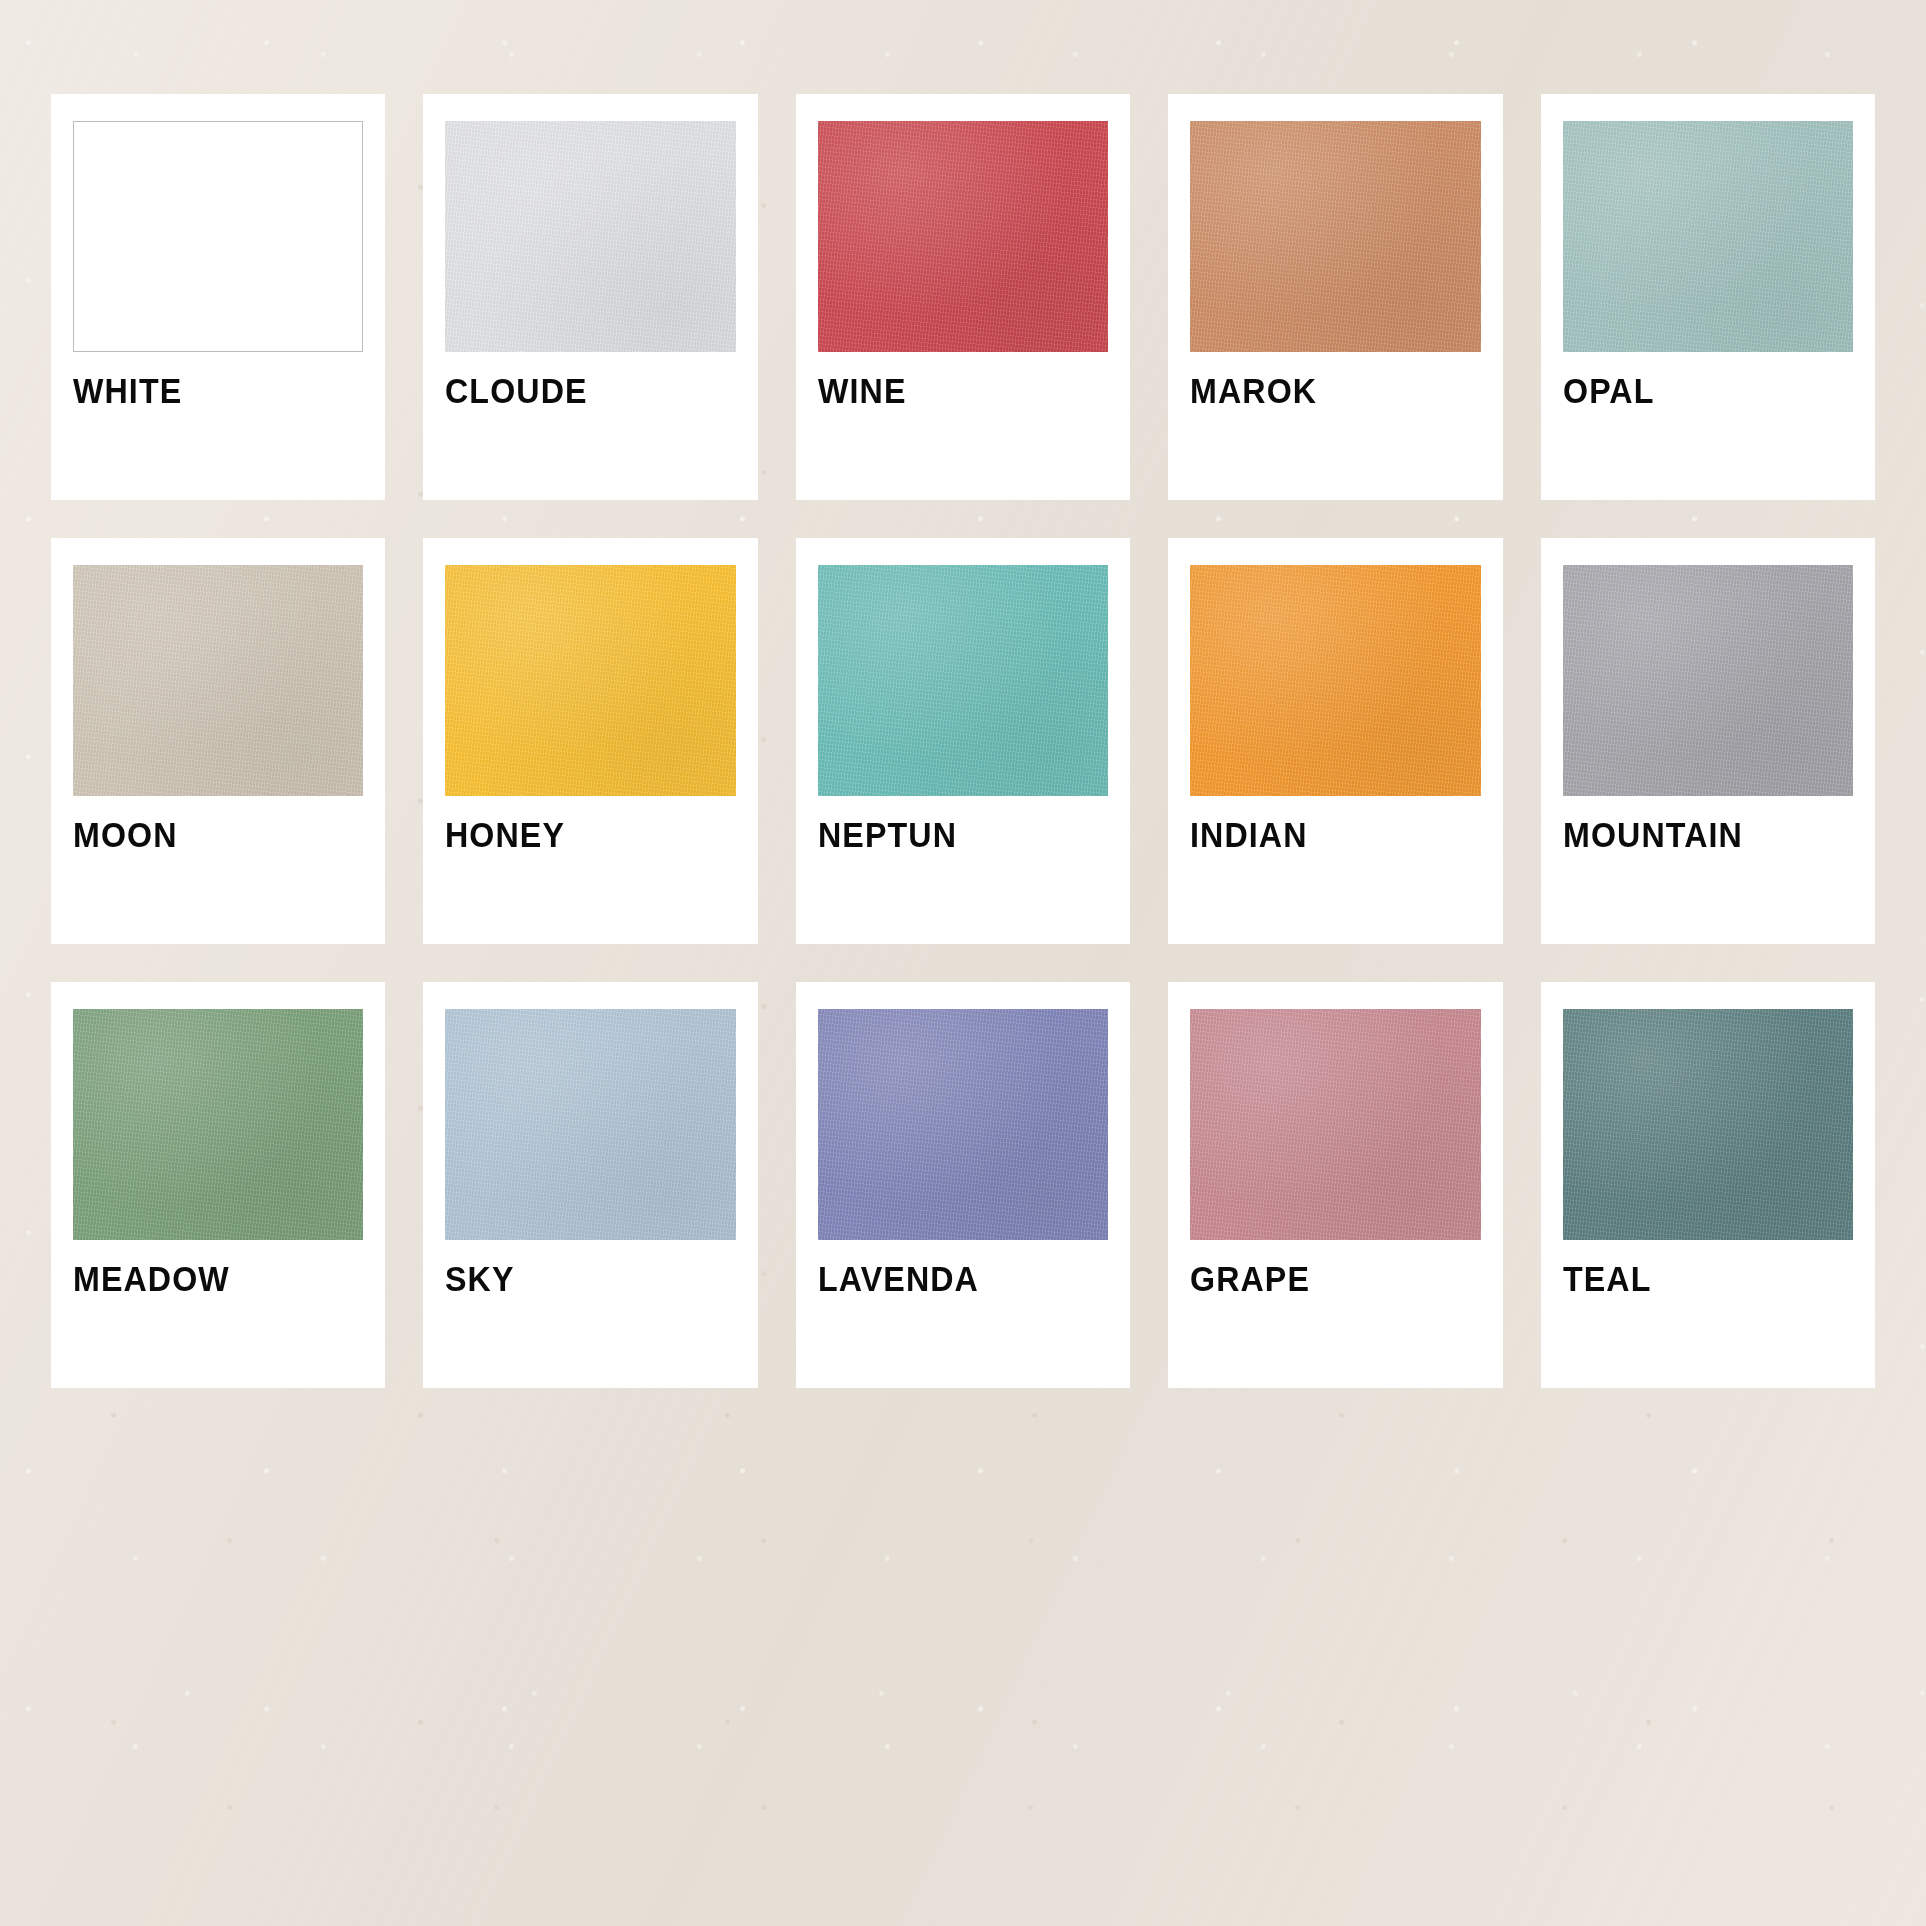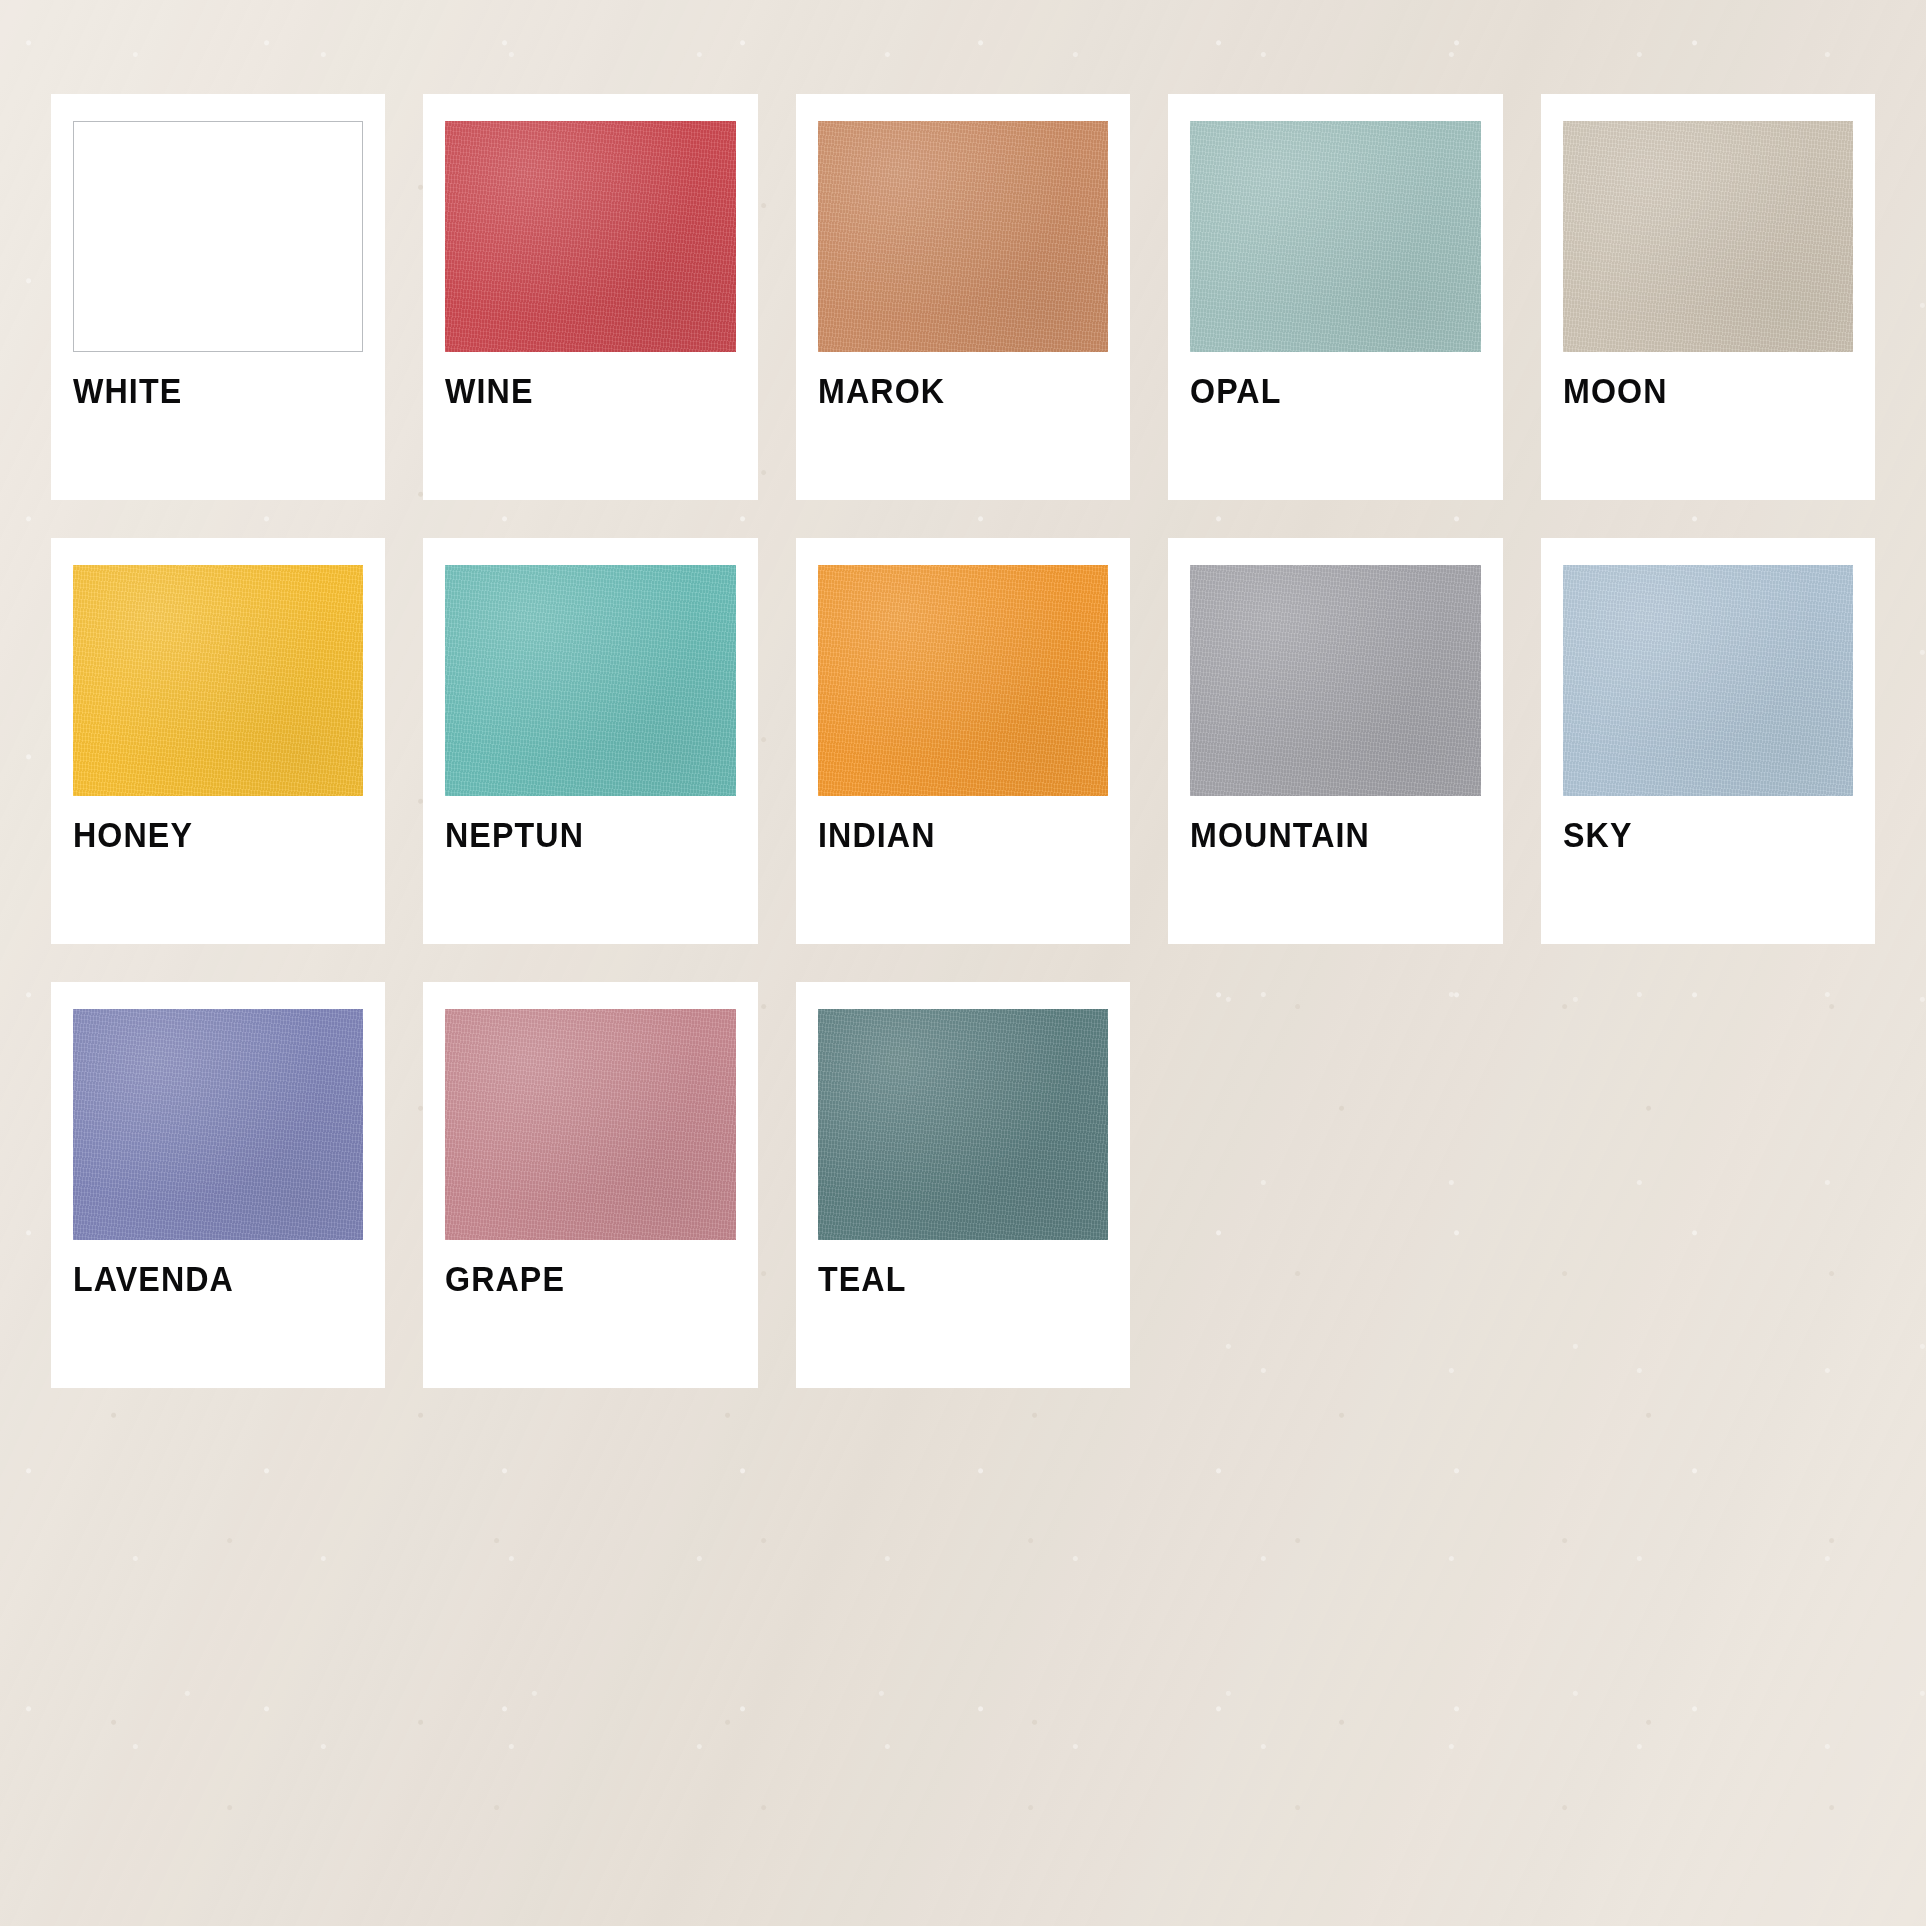--- a/index.html
+++ b/index.html
@@ -96,20 +96,24 @@
 <body style="background: rgb(234, 227, 218);">
 
 <div id="paper-grain"></div>
 
 <div id="palette-grid">
     <div class="swatch-card">
       <div class="swatch-chip is-outlined" style="background: rgb(255, 255, 255);"></div>
       <div class="swatch-label">WHITE</div>
     </div>
     <div class="swatch-card">
+      <div class="swatch-chip" style="background: rgb(227, 228, 230);"></div>
+      <div class="swatch-label">CLOUDE</div>
+    </div>
+    <div class="swatch-card">
       <div class="swatch-chip" style="background: rgb(207, 74, 82);"></div>
       <div class="swatch-label">WINE</div>
     </div>
     <div class="swatch-card">
       <div class="swatch-chip" style="background: rgb(208, 143, 103);"></div>
       <div class="swatch-label">MAROK</div>
     </div>
     <div class="swatch-card">
       <div class="swatch-chip" style="background: rgb(164, 197, 194);"></div>
       <div class="swatch-label">OPAL</div>
@@ -128,20 +132,24 @@
     </div>
     <div class="swatch-card">
       <div class="swatch-chip" style="background: rgb(247, 156, 49);"></div>
       <div class="swatch-label">INDIAN</div>
     </div>
     <div class="swatch-card">
       <div class="swatch-chip" style="background: rgb(167, 167, 173);"></div>
       <div class="swatch-label">MOUNTAIN</div>
     </div>
     <div class="swatch-card">
+      <div class="swatch-chip" style="background: rgb(125, 163, 124);"></div>
+      <div class="swatch-label">MEADOW</div>
+    </div>
+    <div class="swatch-card">
       <div class="swatch-chip" style="background: rgb(178, 199, 216);"></div>
       <div class="swatch-label">SKY</div>
     </div>
     <div class="swatch-card">
       <div class="swatch-chip" style="background: rgb(130, 135, 187);"></div>
       <div class="swatch-label">LAVENDA</div>
     </div>
     <div class="swatch-card">
       <div class="swatch-chip" style="background: rgb(202, 139, 147);"></div>
       <div class="swatch-label">GRAPE</div>

